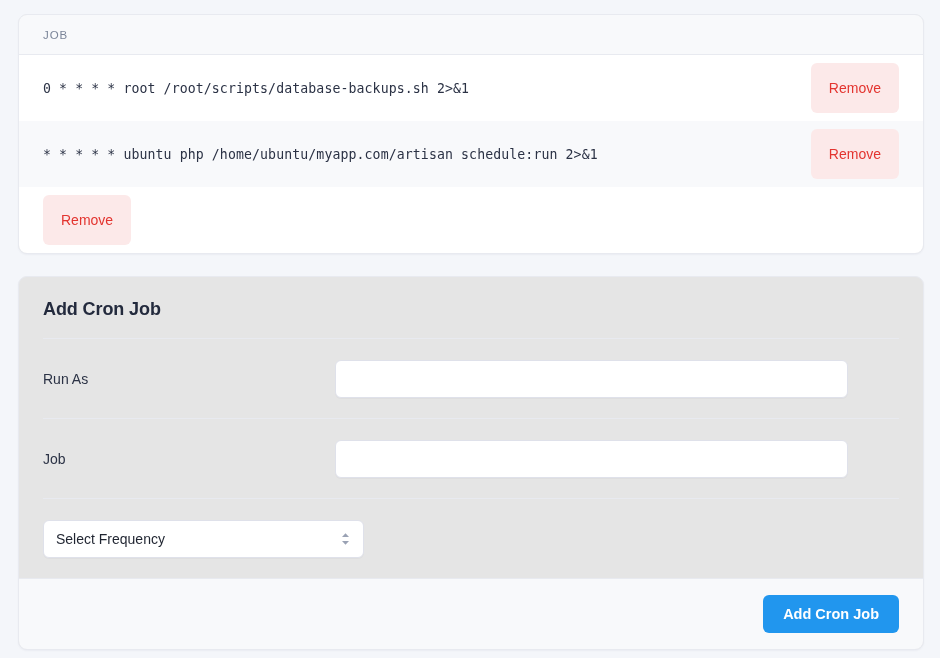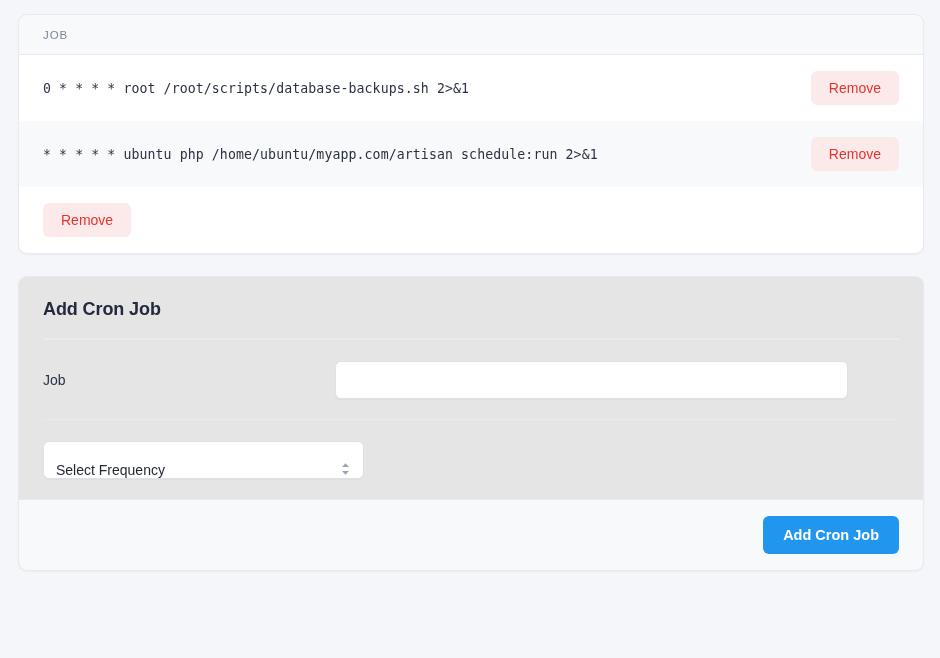--- a/index.html
+++ b/index.html
@@ -74,21 +74,21 @@
   .remove-btn {
     flex: 0 0 auto;
     background: #fce9e9;
     color: #e3342f;
     border: none;
     border-radius: 6px;
     font-family: "Liberation Sans", sans-serif;
     font-size: 14px;
     font-weight: 400;
     padding: 0 18px;
-    height: 34px;
+    height: 50px;
     min-width: 88px;
     cursor: pointer;
     line-height: 34px;
   }
 
   
   .add-card {
     width: 904px;
     margin-top: 22px;
   }
@@ -145,21 +145,21 @@
     width: 321px;
   }
   .select-box {
     box-sizing: border-box;
     width: 321px;
     height: 38px;
     border: 1px solid #dfe1ea;
     border-radius: 6px;
     background: #ffffff;
     display: flex;
-    align-items: flex-end;
+    align-items: center;
     padding: 0 12px;
     font-size: 14px;
     color: #1f2430;
     cursor: pointer;
     box-shadow: 0 1px 1px rgba(20, 30, 60, 0.03);
   }
   .select-value {
     flex: 1 1 auto;
   }
   .select-chevrons {
@@ -224,20 +224,26 @@
   </div>
 
   <div class="card add-card">
 
     <div class="add-title-wrap">
       <div class="add-title">Add Cron Job</div>
     </div>
 
     <div class="divider"></div>
 
+    <div class="form-row">
+      <div class="form-label">Run As</div>
+      <div class="form-control">
+        <input class="text-input" type="text" value="" style="">
+      </div>
+    </div>
 
     <div class="divider"></div>
 
     <div class="form-row">
       <div class="form-label">Job</div>
       <div class="form-control">
         <input class="text-input" type="text" value="" style="">
       </div>
     </div>
 

